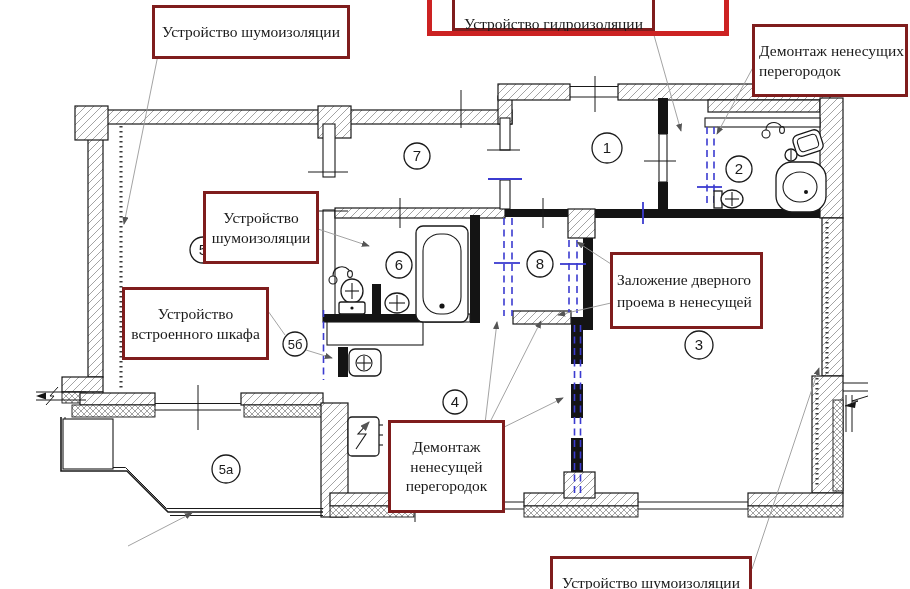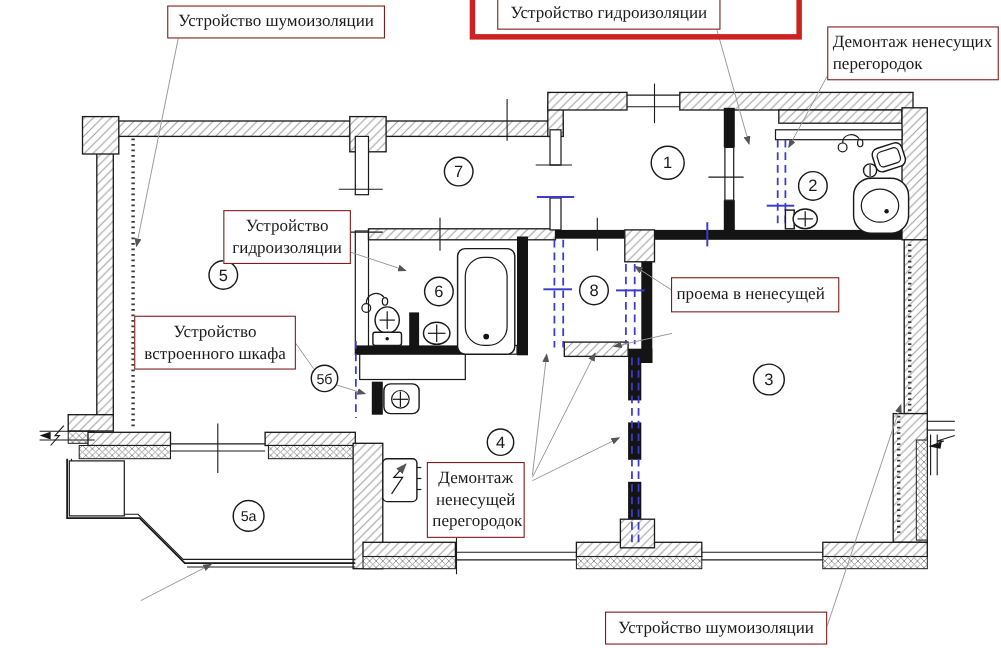--- a/index.html
+++ b/index.html
@@ -1,20 +1,20 @@
 <!DOCTYPE html>
 <html><head>
 <meta charset="utf-8">
 <style>
   html,body{margin:0;padding:0;background:#fff;}
   #stage{position:relative;width:910px;height:589px;background:#fff;overflow:hidden;
          font-family:"Liberation Serif",serif;color:#1a1a1a;}
   #plan-svg{position:absolute;left:0;top:0;z-index:1;}
-  .lbl{position:absolute;z-index:3;background:#fff;border:1px solid #7f1d1d;
-       font-size:15.5px;line-height:1.27;text-align:center;padding:4px 4px;
+  .lbl{position:absolute;z-index:3;background:#fff;border:3px solid #7f1d1d;
+       font-size:15.5px;line-height:1.27;text-align:center;padding:14px 4px;
        box-sizing:border-box;white-space:nowrap;color:#1a1a1a;}
   .lbl.la{text-align:left;}
   #highlight-box{position:absolute;z-index:4;border:5px solid #cc2222;background:transparent;
        left:427px;top:-10px;width:302px;height:46px;box-sizing:border-box;pointer-events:none;}
   
   .w   {fill:url(#hatch);stroke:#1a1a1a;stroke-width:1.2;}
   .xh  {fill:url(#cross);stroke:#1a1a1a;stroke-width:0.9;}
   .blk {fill:#141414;stroke:none;}
   .thin{fill:#fff;stroke:#1a1a1a;stroke-width:1.1;}
   .ln  {stroke:#1a1a1a;stroke-width:1;fill:none;}
@@ -283,33 +283,34 @@
 <div class="lbl" style="left:452px;top:-3px;width:203px;height:30px;">Устройство гидроизоляции</div>
 <div id="highlight-box"></div>
 
 <div class="lbl la" style="left:752px;top:24px;width:156px;">
   <div>Демонтаж ненесущих</div>
   <div>перегородок</div>
 </div>
 
 <div class="lbl" style="left:203px;top:191px;width:116px;">
   <div>Устройство</div>
-  <div>гидроизоляции</div>
+  <div>шумоизоляции</div>
 </div>
 
 <div class="lbl" style="left:122px;top:287px;width:147px;">
   <div>Устройство</div>
   <div>встроенного шкафа</div>
 </div>
 
 <div class="lbl la" style="left:610px;top:252px;width:153px;line-height:1.4;">
+  <div>Заложение дверного</div>
   <div>проема в ненесущей</div>
 </div>
 
-<div class="lbl" style="left:388px;top:420px;width:89px;font-family:Liberation Serif, serif;">
+<div class="lbl" style="left:388px;top:420px;width:117px;font-family:Liberation Serif, serif;">
   <div>Демонтаж</div>
   <div>ненесущей</div>
   <div>перегородок</div>
 </div>
 
 
 <div class="lbl" style="left:550px;top:556px;width:202px;">Устройство шумоизоляции</div>
 
 </div>
 

